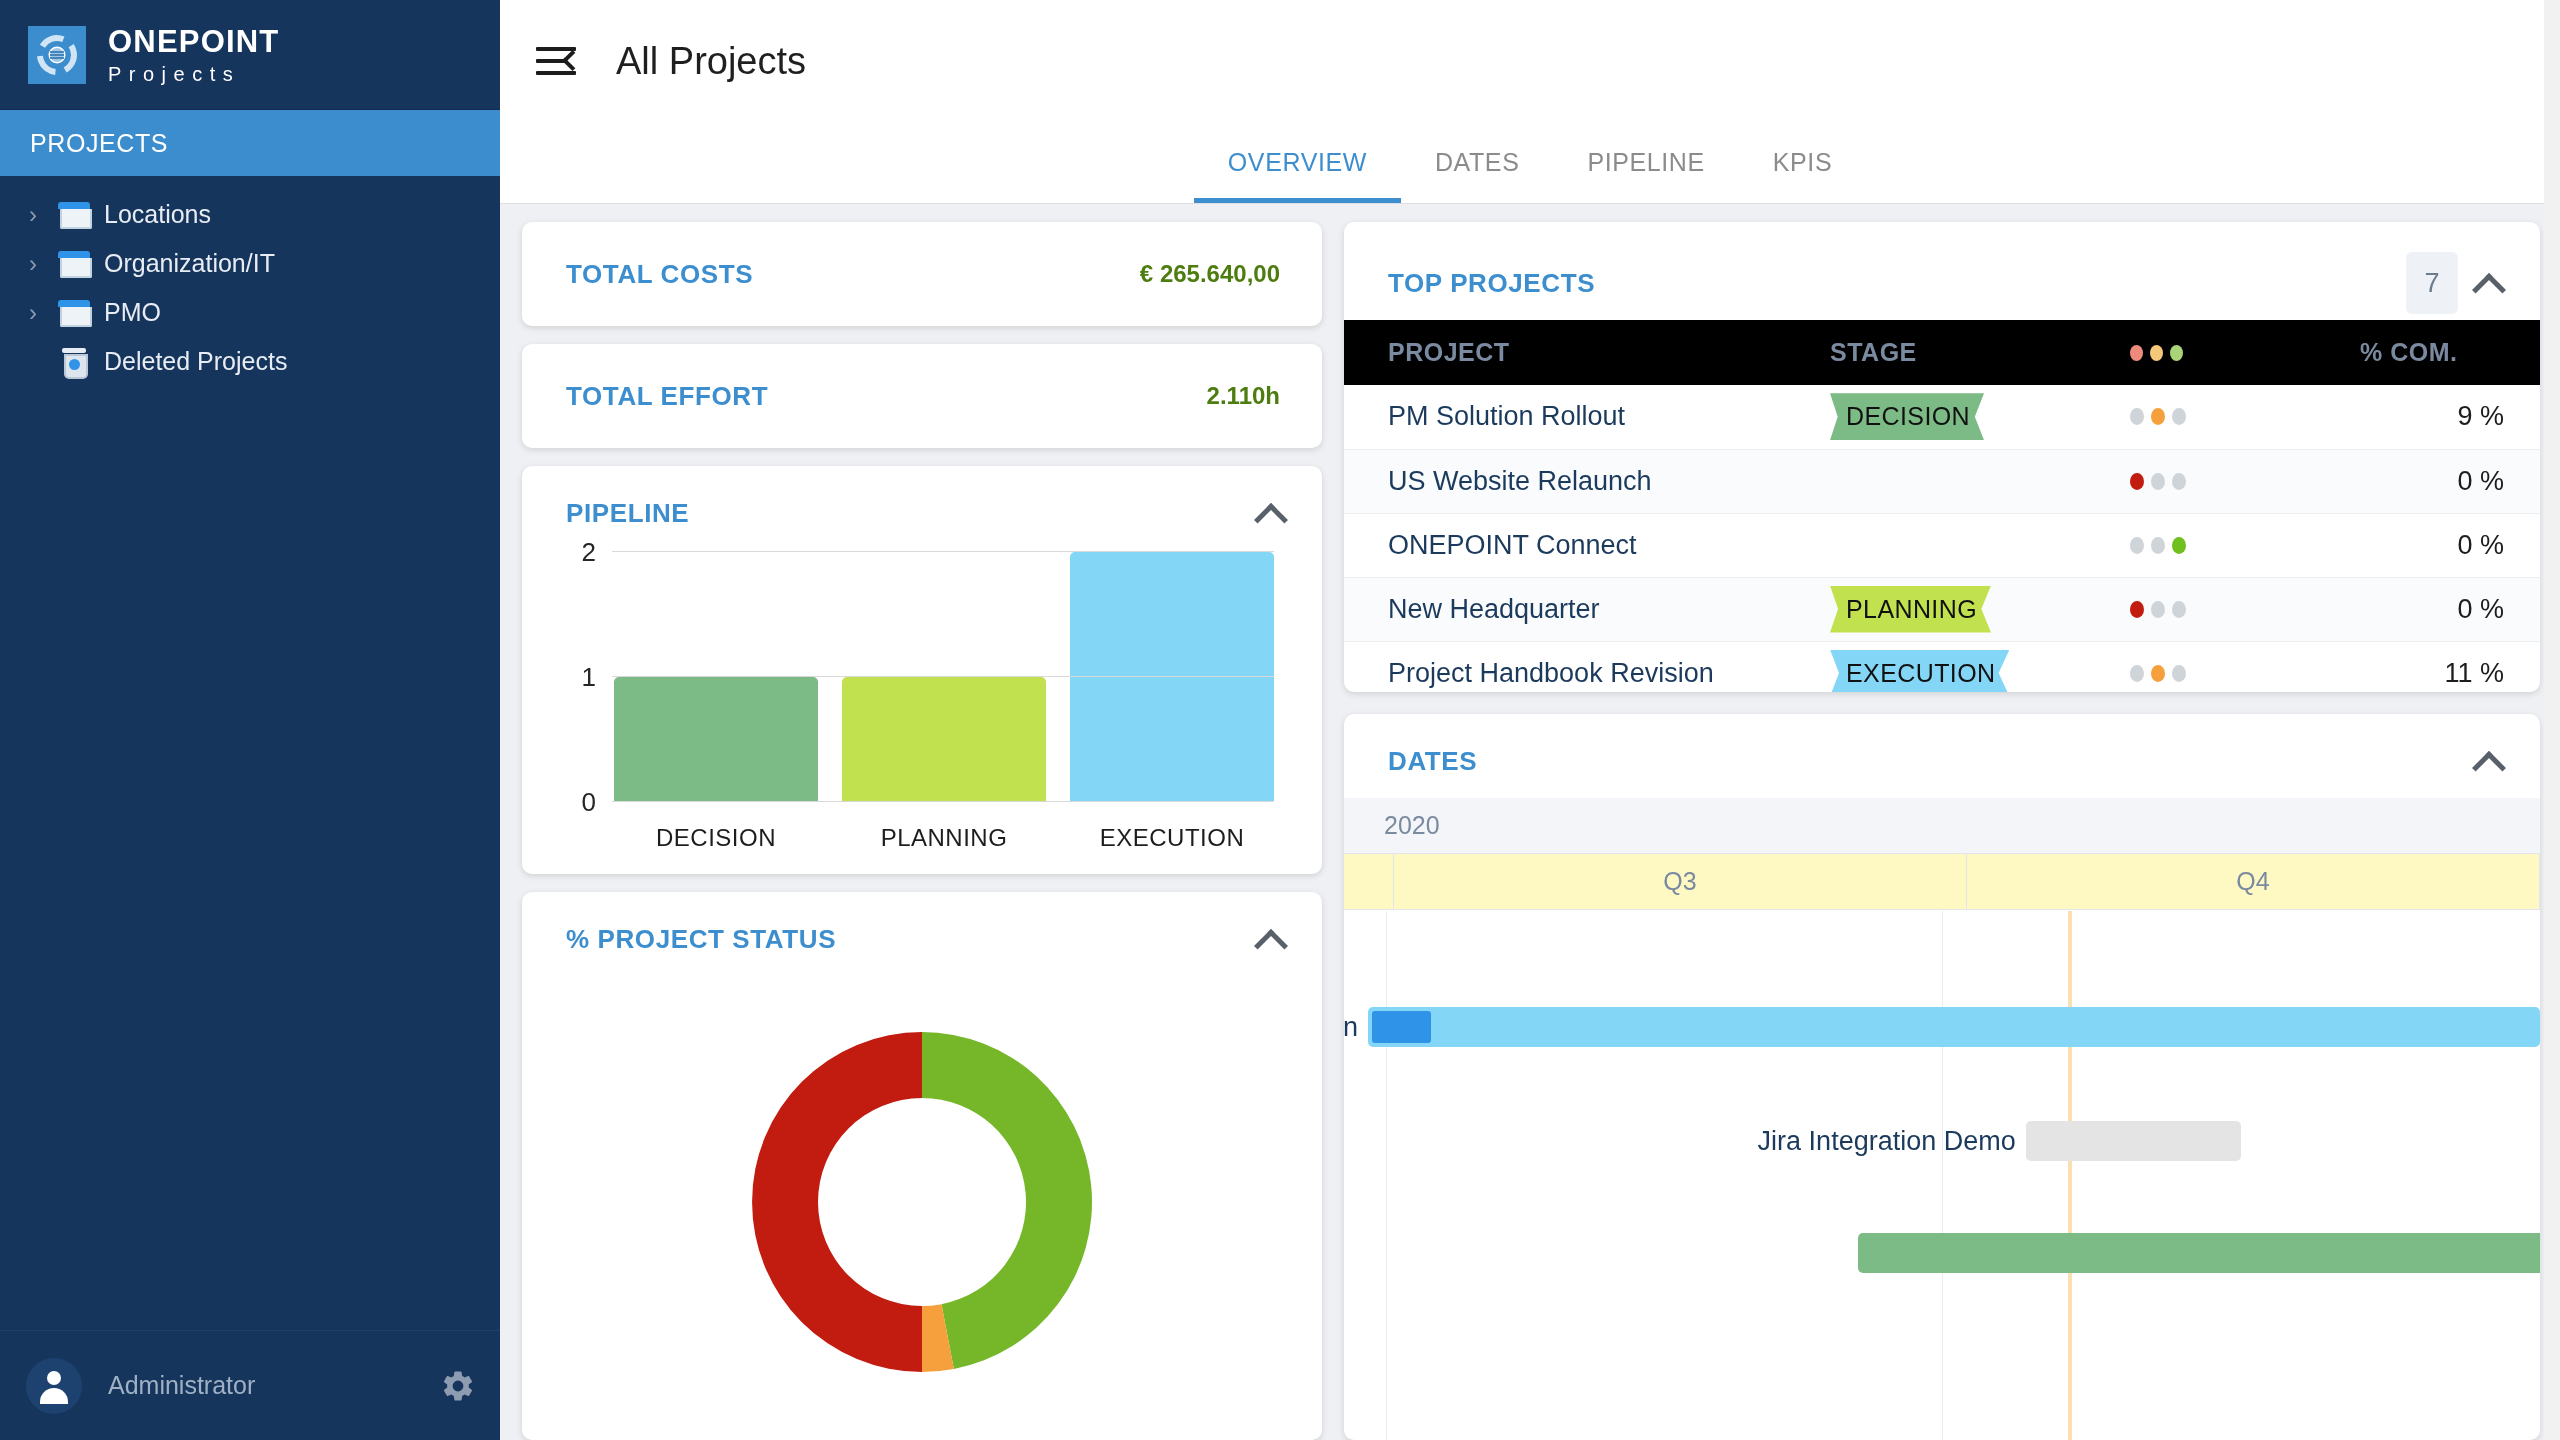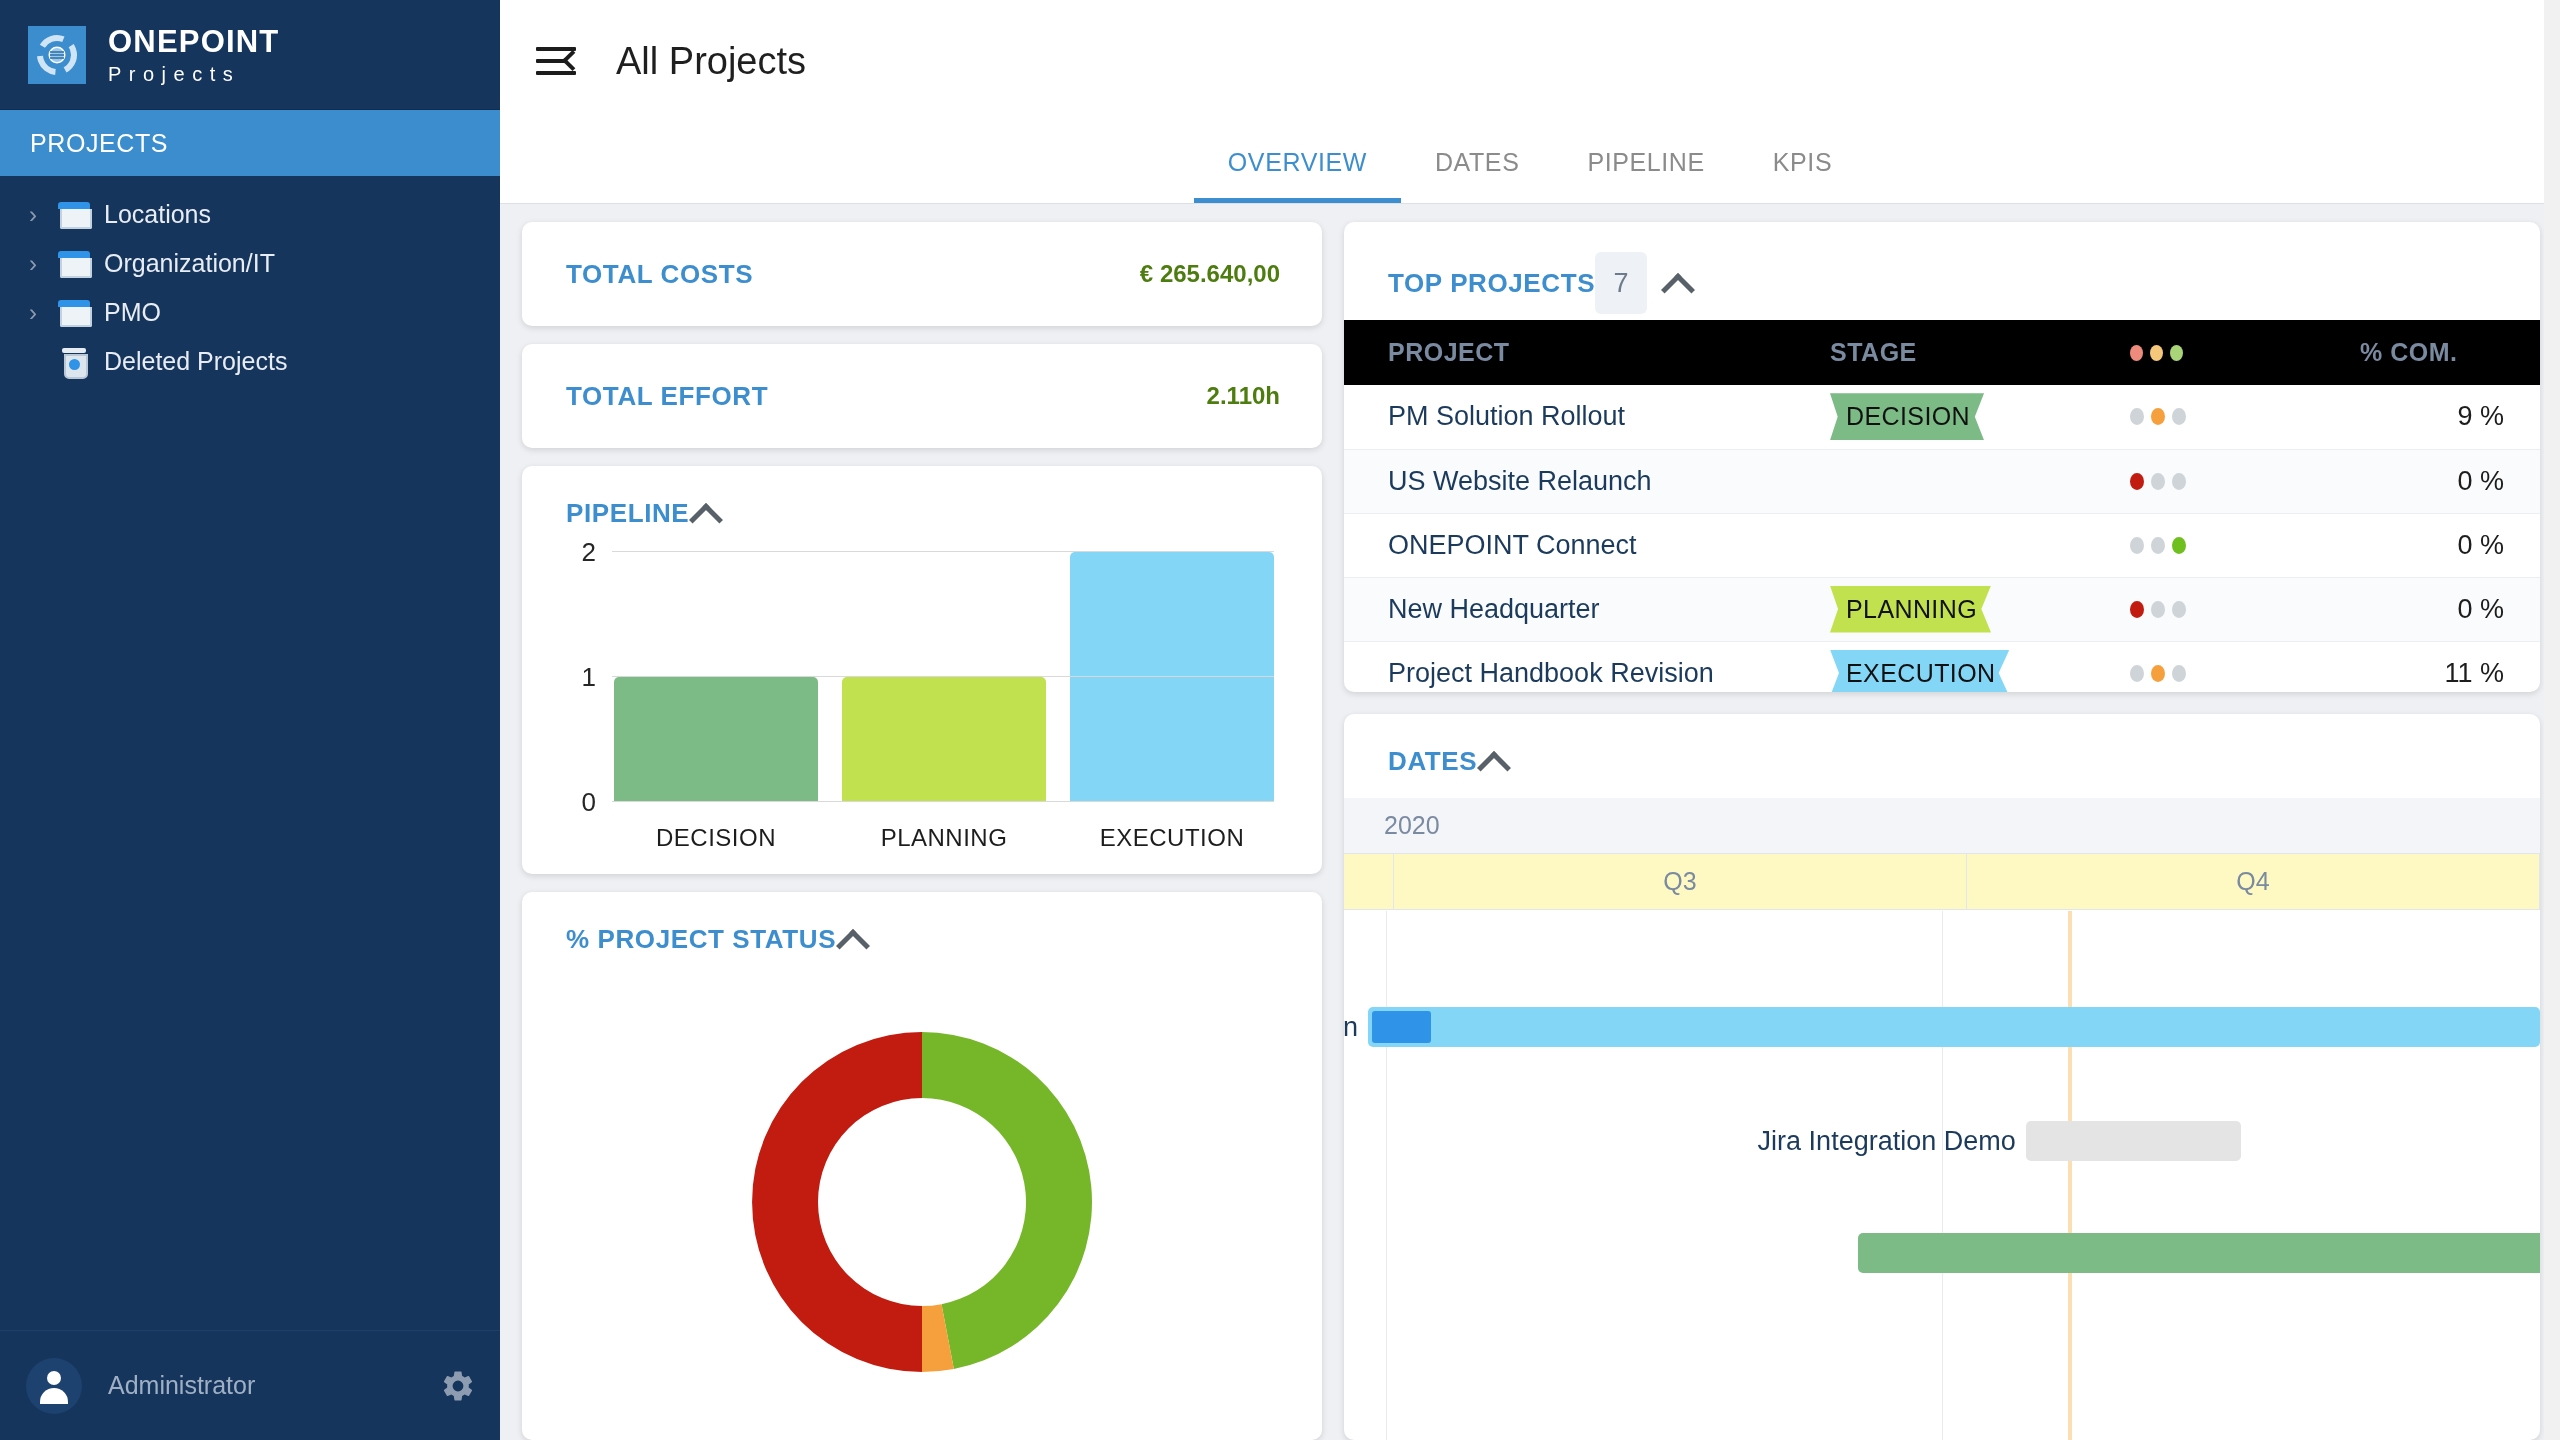--- a/index.html
+++ b/index.html
@@ -177,21 +177,21 @@
     box-shadow: 0 2px 6px rgba(0,0,0,0.13);
   }
   .kpi {
     height: 104px; display: flex; align-items: center;
     padding: 0 42px 0 44px; justify-content: space-between;
   }
   .kpi-label { color: #3d8ece; font-size: 26px; font-weight: bold; letter-spacing: 0.6px; }
   .kpi-value { color: #4d7c0f; font-size: 24px; font-weight: bold; }
 
   .card-head {
-    display: flex; align-items: center; justify-content: flex-start;
+    display: flex; align-items: center; justify-content: space-between;
     padding: 30px 34px 6px 44px;
   }
   .card-title { color: #3d8ece; font-size: 26px; font-weight: bold; letter-spacing: 0.6px; }
   .card-head-right { display: flex; align-items: center; gap: 14px; }
   .count-badge {
     min-width: 52px; height: 62px; border-radius: 6px;
     background: #eef2f6; color: #6d7c8d; font-size: 27px;
     display: flex; align-items: center; justify-content: center; padding: 0 12px;
   }
   .chev-up {

